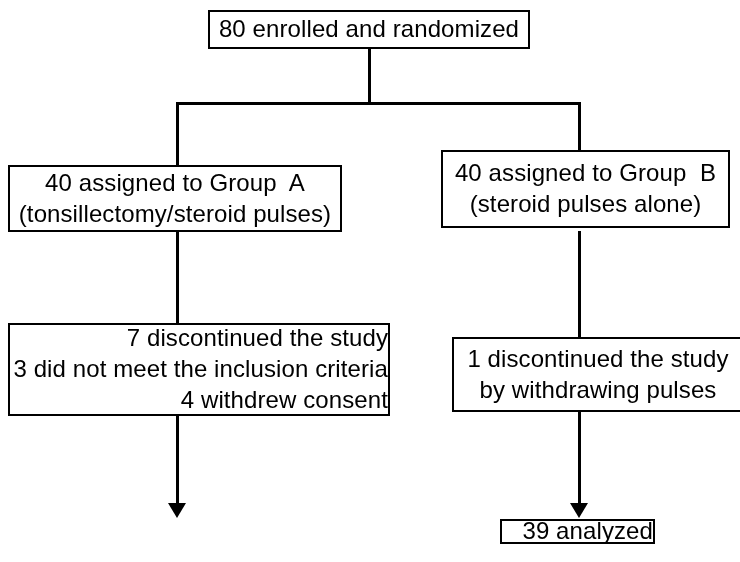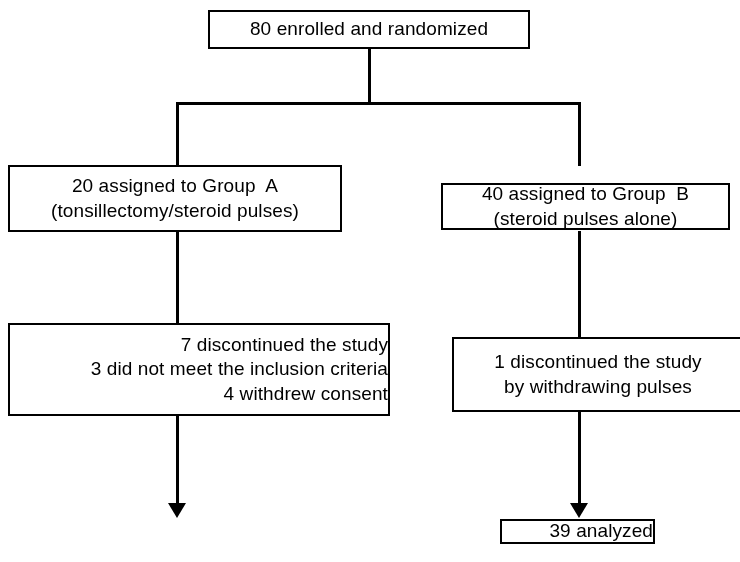--- a/index.html
+++ b/index.html
@@ -19,38 +19,38 @@
   .node {
     position: absolute;
     box-sizing: border-box;
     border: 2px solid #000000;
     background: #ffffff;
     display: flex;
     flex-direction: column;
     align-items: center;
     justify-content: center;
     text-align: center;
-    font-size: 19px;
+    font-size: 24px;
     line-height: 1.28;
     letter-spacing: 0.1px;
   }
   .node .line {
     display: block;
     white-space: pre;
   }
   .node.left-text {
     align-items: flex-end;
     text-align: left;
     padding-left: 12px;
   }
 
   
   #box-enrolled   { left: 208px; top: 10px;  width: 322px; height: 39px; }
   #box-group-a    { left: 8px;   top: 165px; width: 334px; height: 67px; }
-  #box-group-b    { left: 441px; top: 183px; width: 289px; height: 47px; text-align: right; }
+  #box-group-b    { left: 441px; top: 150px; width: 289px; height: 78px; text-align: right; }
   #box-excl-a     { left: 8px;   top: 323px; width: 382px; height: 93px; padding-left: 14px; }
   #box-excl-b     { left: 452px; top: 337px; width: 292px; height: 75px; }
   #box-analyzed-a { left: 95px;  top: 519px; width: 150px; height: 35px; }
   #box-analyzed-b { left: 500px; top: 519px; width: 155px; height: 25px; align-items: flex-end; }
 
   
   .conn-v {
     position: absolute;
     width: 3px;
     background: #000000;
@@ -89,21 +89,21 @@
   <div class="node" id="box-enrolled">
     <span class="line">80 enrolled and randomized</span>
   </div>
 
   <div class="conn-v" id="stem-enrolled"></div>
   <div class="conn-h" id="split-bar"></div>
   <div class="conn-v" id="drop-to-group-a"></div>
   <div class="conn-v" id="drop-to-group-b"></div>
 
   <div class="node" id="box-group-a">
-    <span class="line">20 assigned to Group  A</span>
+    <span class="line">40 assigned to Group  A</span>
     <span class="line">(tonsillectomy/steroid pulses)</span>
   </div>
 
   <div class="node" id="box-group-b">
     <span class="line">40 assigned to Group  B</span>
     <span class="line">(steroid pulses alone)</span>
   </div>
 
   <div class="conn-v" id="stem-a-to-excl"></div>
   <div class="conn-v" id="stem-b-to-excl"></div>

